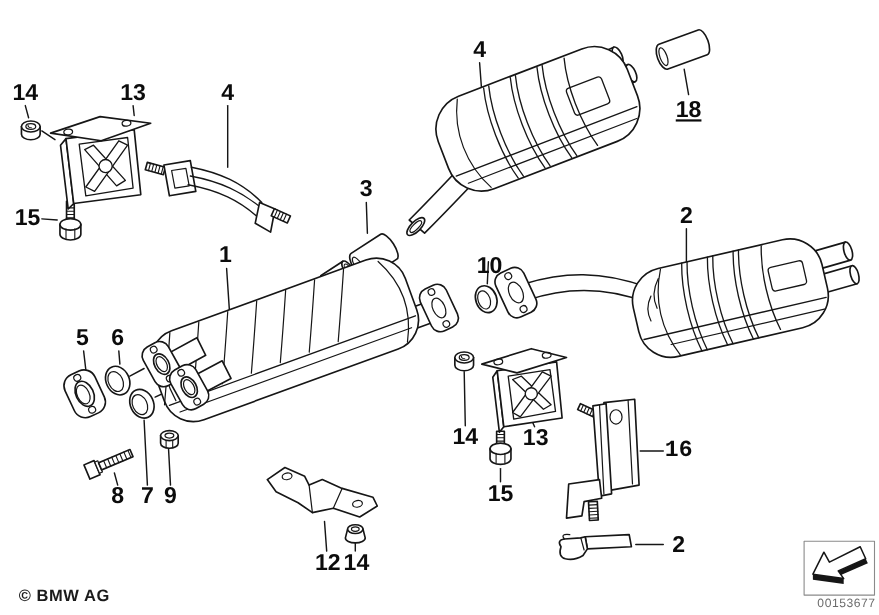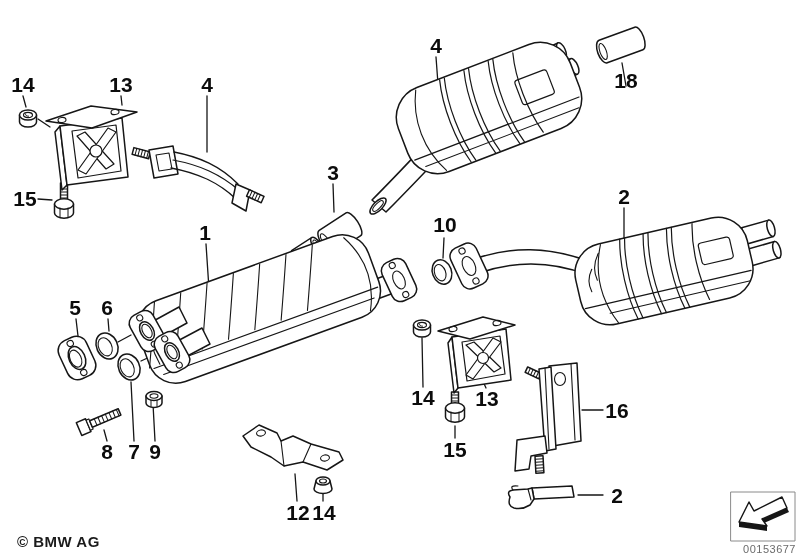--- a/index.html
+++ b/index.html
@@ -386,30 +386,30 @@
     </g>
   </g>
 </svg>
 
 <div style="position:absolute;left:0;top:0;width:100%;height:100%;">
       <div class="part-label" style="left: 23px; top: 84px;">14</div>
       <div class="part-label" style="left: 121px; top: 84px;">13</div>
       <div class="part-label" style="left: 207px; top: 84px;">4</div>
       <div class="part-label" style="left: 25px; top: 198px;">15</div>
       <div class="part-label" style="left: 436px; top: 45px;">4</div>
-      <div class="part-label" style="left: 626px; top: 80px;">18</div>
+      <div class="part-label" style="left: 626px; top: 100px; text-decoration: underline;">18</div>
       <div class="part-label" style="left: 333px; top: 172px;">3</div>
       <div class="part-label" style="left: 624px; top: 196px;">2</div>
       <div class="part-label" style="left: 205px; top: 232px;">1</div>
-      <div class="part-label" style="left: 445px; top: 224px;">10</div>
+      <div class="part-label" style="left: 445px; top: 242px;">10</div>
       <div class="part-label" style="left: 75px; top: 307px;">5</div>
       <div class="part-label" style="left: 107px; top: 307px;">6</div>
       <div class="part-label" style="left: 423px; top: 397px;">14</div>
       <div class="part-label" style="left: 487px; top: 398px;">13</div>
-      <div class="part-label" style="left: 617px; top: 410px;">16</div>
+      <div class="part-label" style="left: 617px; top: 410px; font-family: Liberation Mono, monospace;">16</div>
       <div class="part-label" style="left: 455px; top: 449px;">15</div>
       <div class="part-label" style="left: 107px; top: 451px;">8</div>
       <div class="part-label" style="left: 134px; top: 451px;">7</div>
       <div class="part-label" style="left: 155px; top: 451px;">9</div>
       <div class="part-label" style="left: 298px; top: 512px;">12</div>
       <div class="part-label" style="left: 324px; top: 512px;">14</div>
       <div class="part-label" style="left: 617px; top: 495px;">2</div>
     </div>
 
 <div class="copyright">© BMW AG</div>

